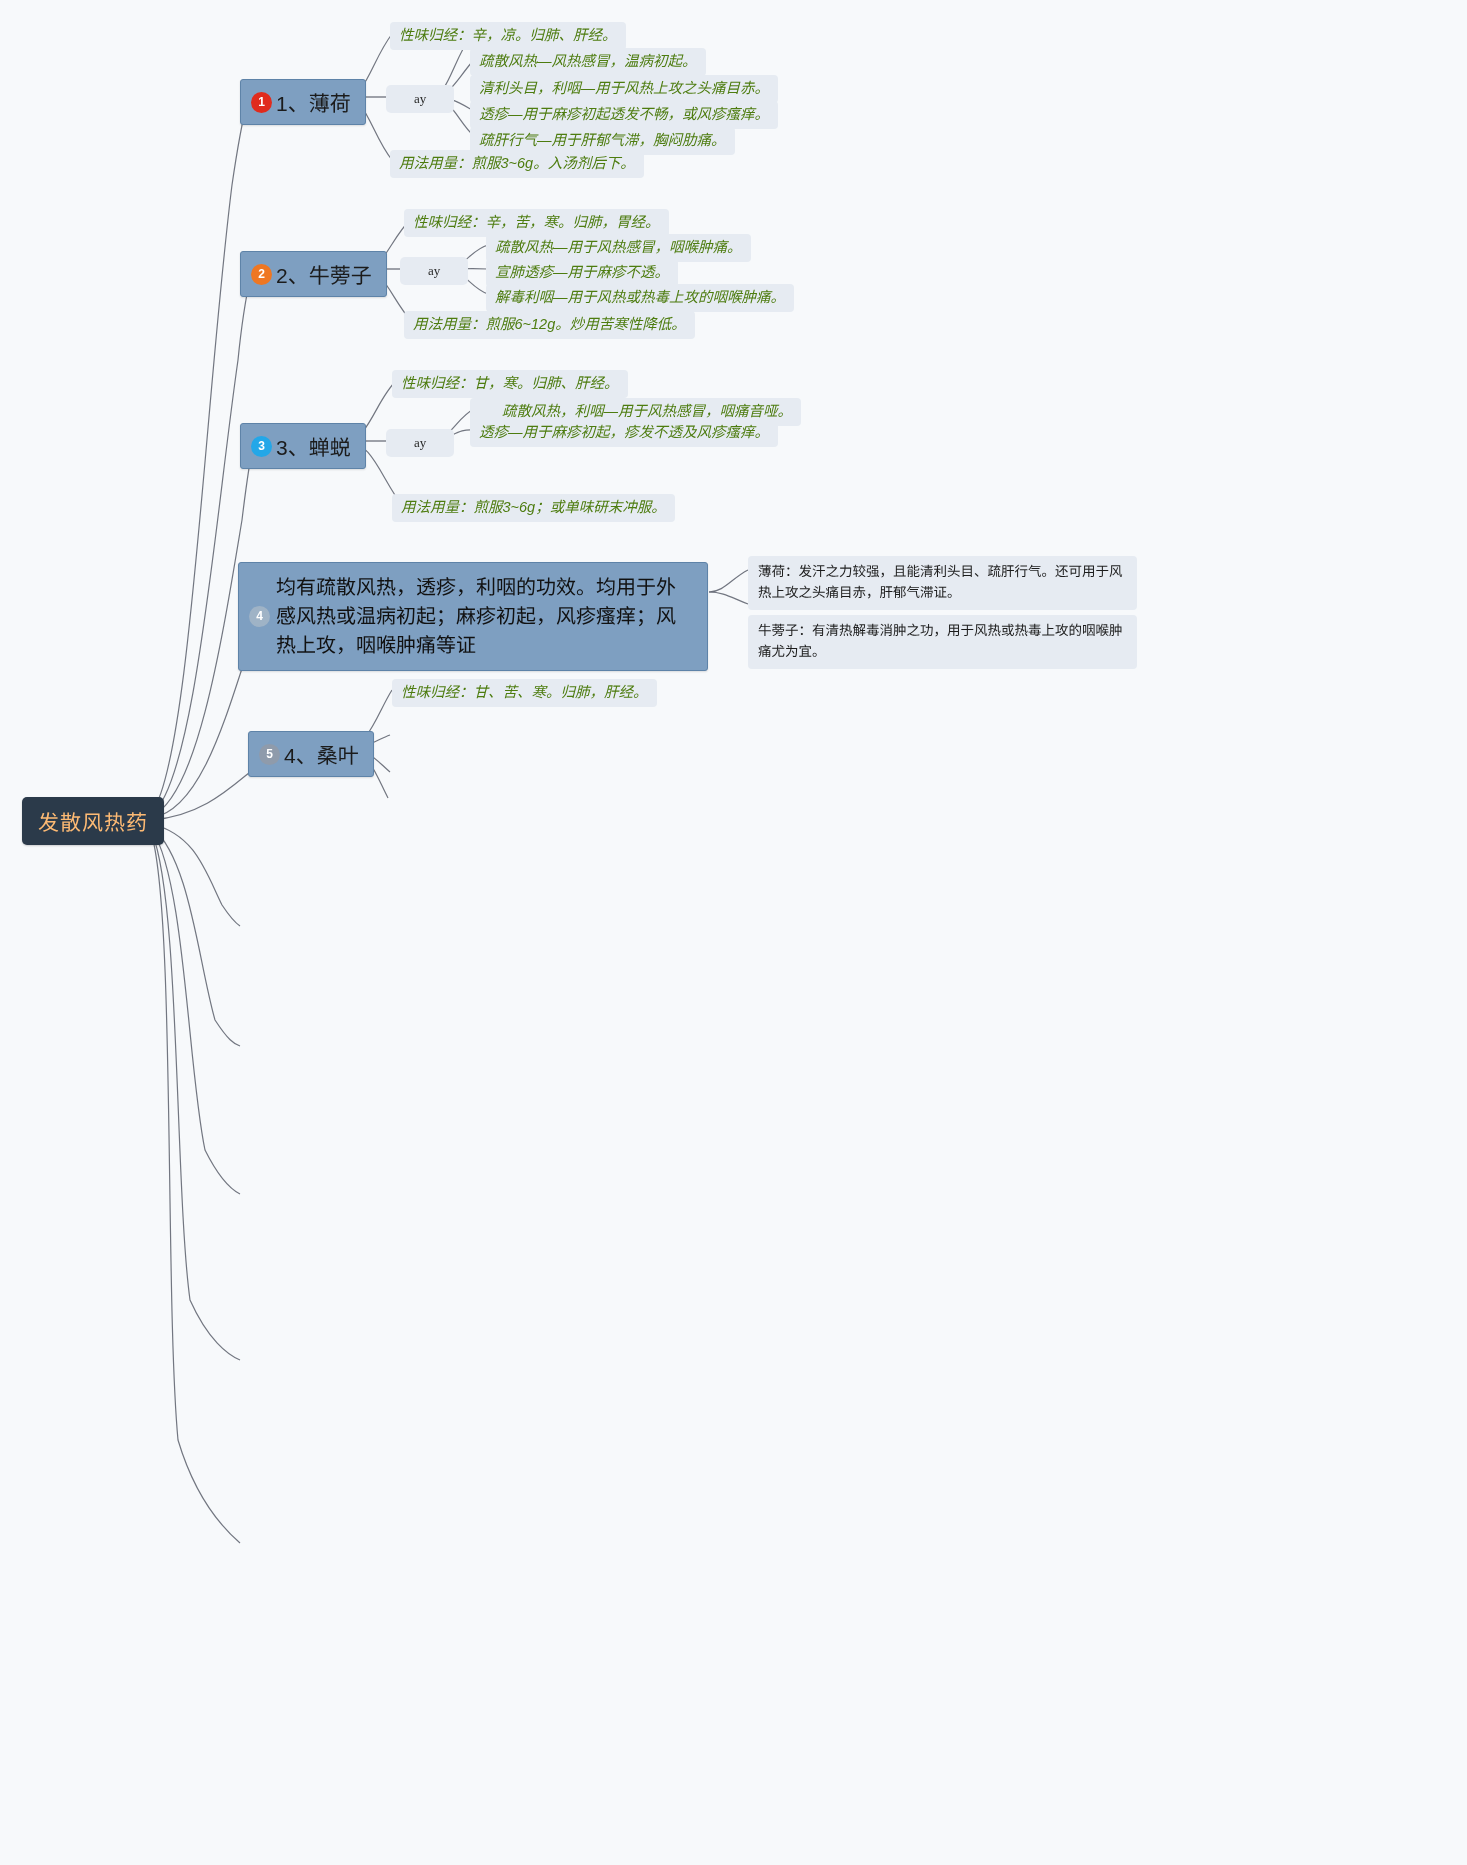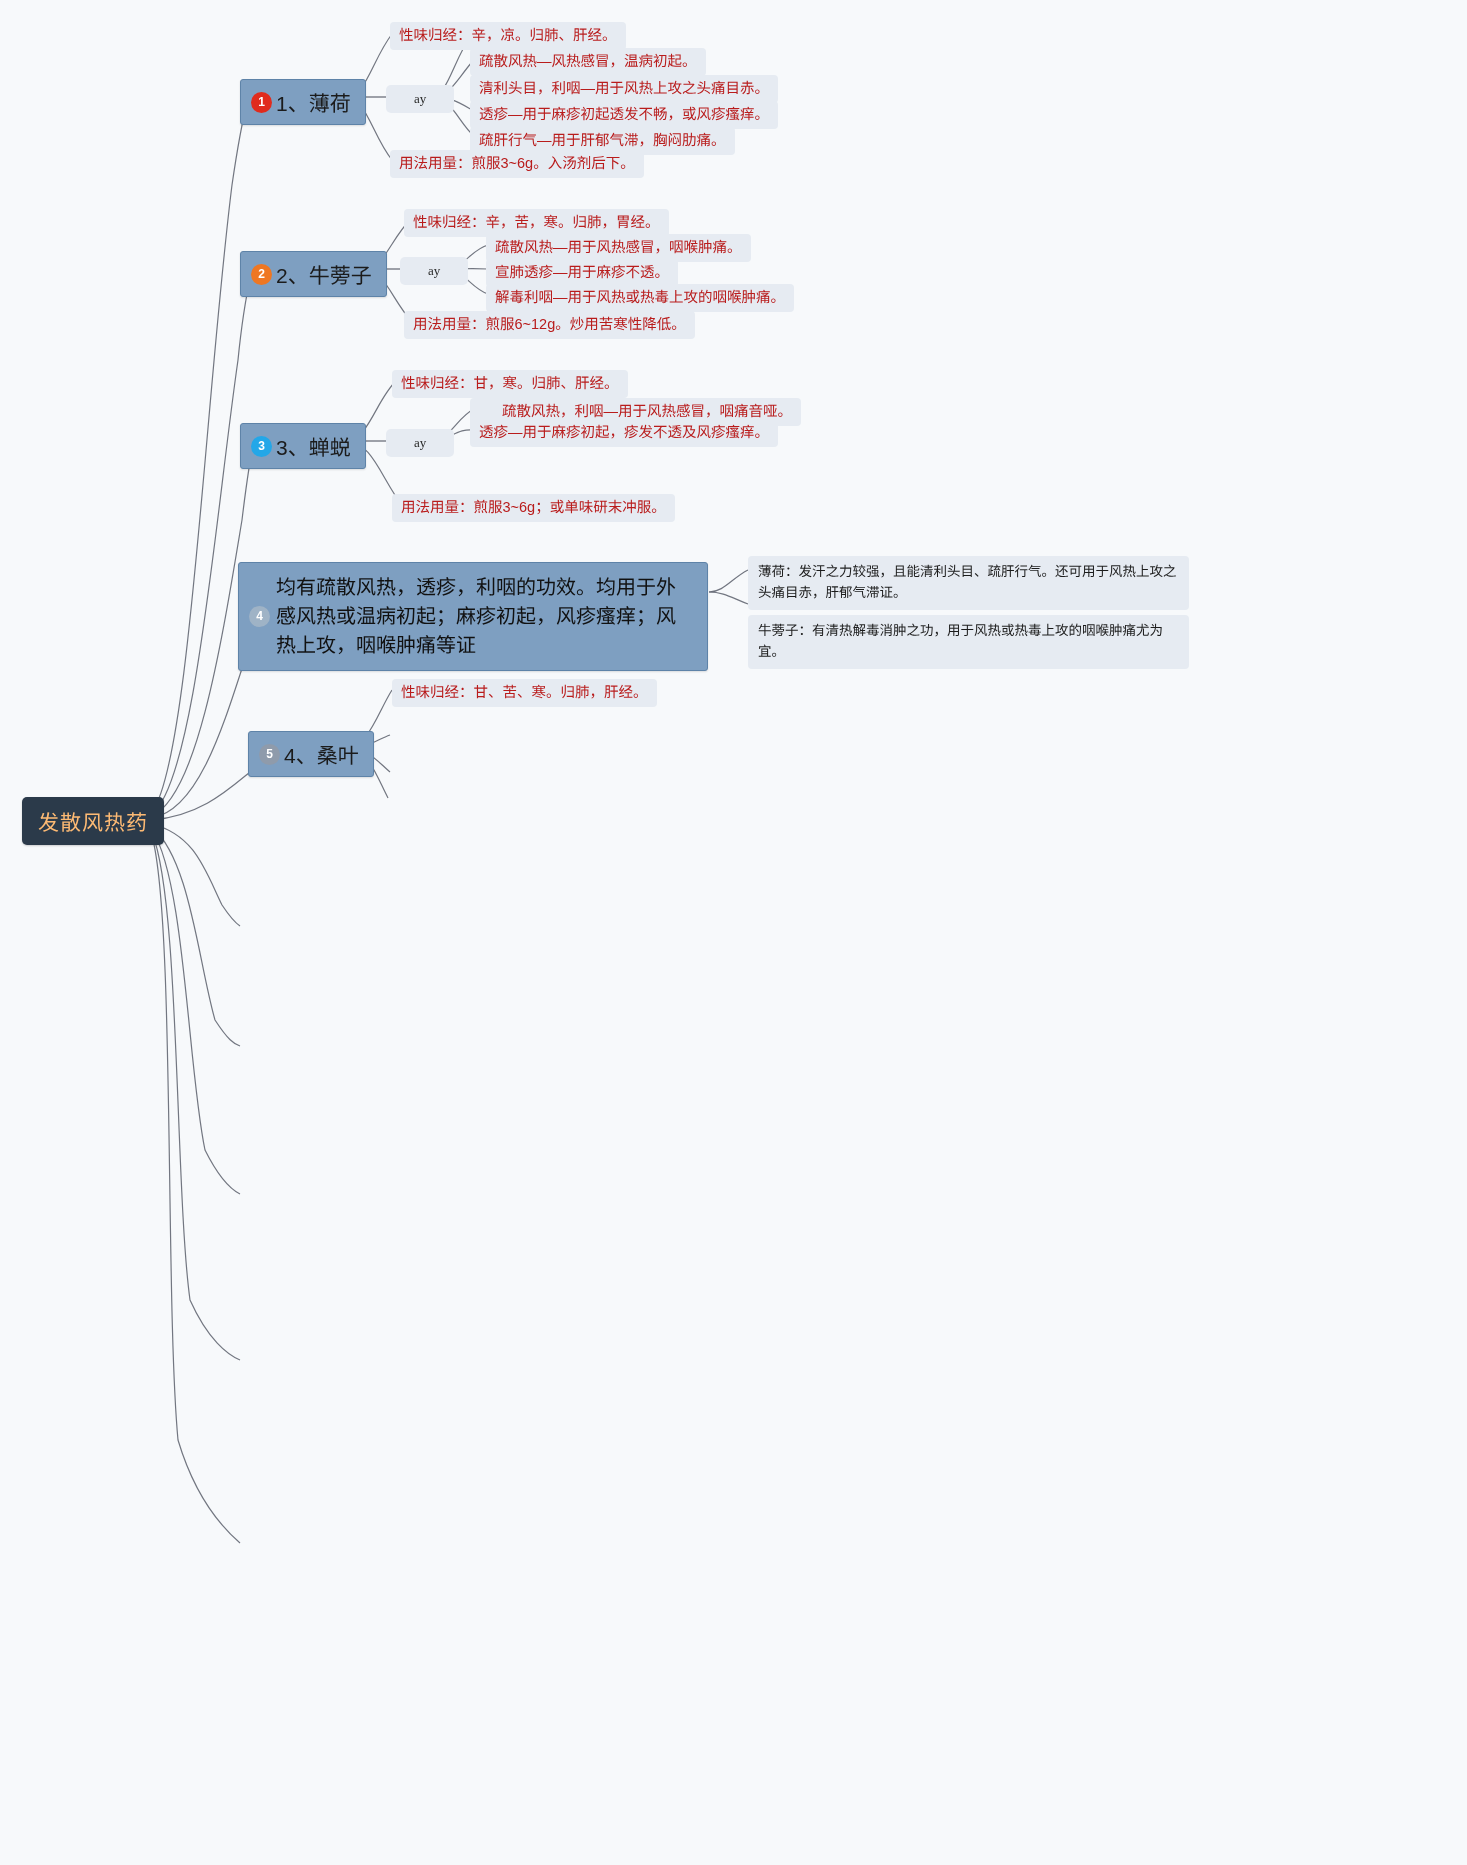--- a/index.html
+++ b/index.html
@@ -62,25 +62,26 @@
     display:flex;align-items:center;gap:6px;
     box-shadow:0 1px 2px rgba(0,0,0,.12);
     width:470px;
   }
   .summary .badge{align-self:center;}
 
   
   .leaf{
     background:#e6ebf2;
     border-radius:4px;
-    color:#b91c1c;
+    color:#4d7c0f;
     font-size:14.5px;
     padding:4px 9px;
     white-space:nowrap;
     line-height:1.35;
+    font-style:italic;
   }
 
   
   .pill{
     background:#e6ebf2;
     border-radius:5px;
     color:#2a2a2a;
     font-size:13px;
     padding:6px 28px;
     font-family:"Liberation Serif","DejaVu Serif",serif;
@@ -88,21 +89,21 @@
   }
 
   
   .notecard{
     background:#e6ebf2;
     border-radius:4px;
     color:#1c1c1c;
     font-size:13.5px;
     line-height:1.55;
     padding:6px 10px;
-    width:441px;
+    width:389px;
     box-sizing:border-box;
   }
   .notecard + .notecard{margin-top:5px;}
 </style>
 </head>
 <body>
 
 <div id="canvas">
 
   <svg class="edges" viewBox="0 0 1467 1865">

